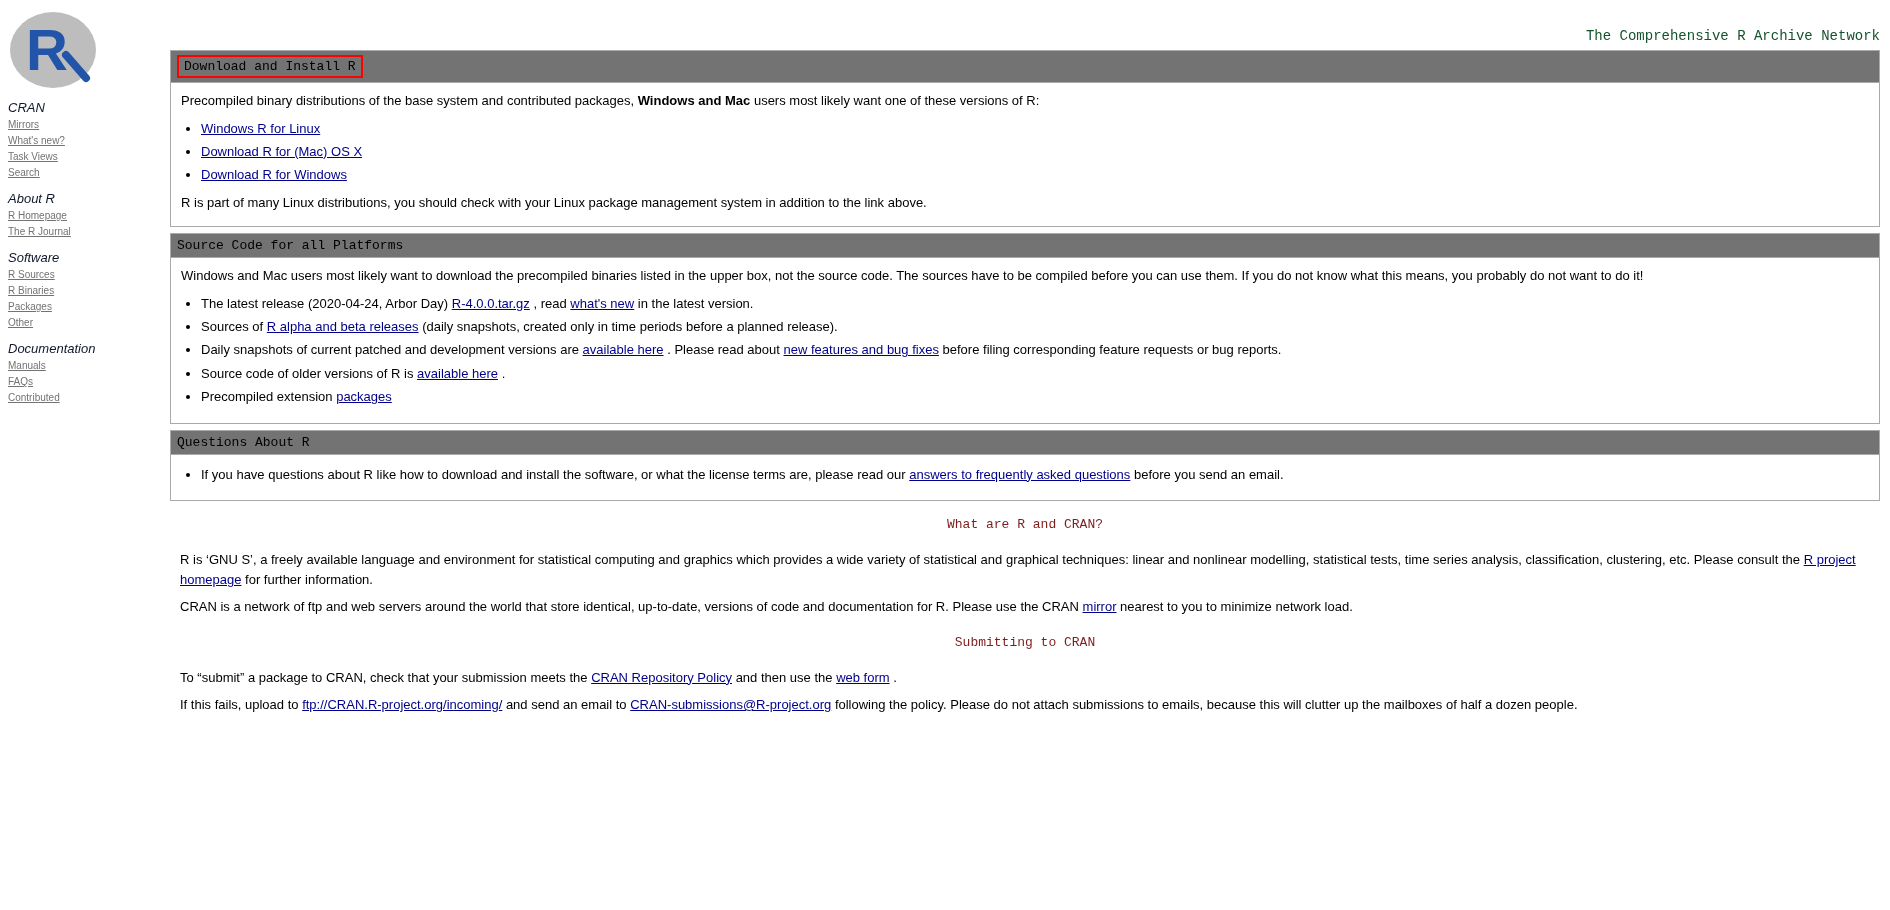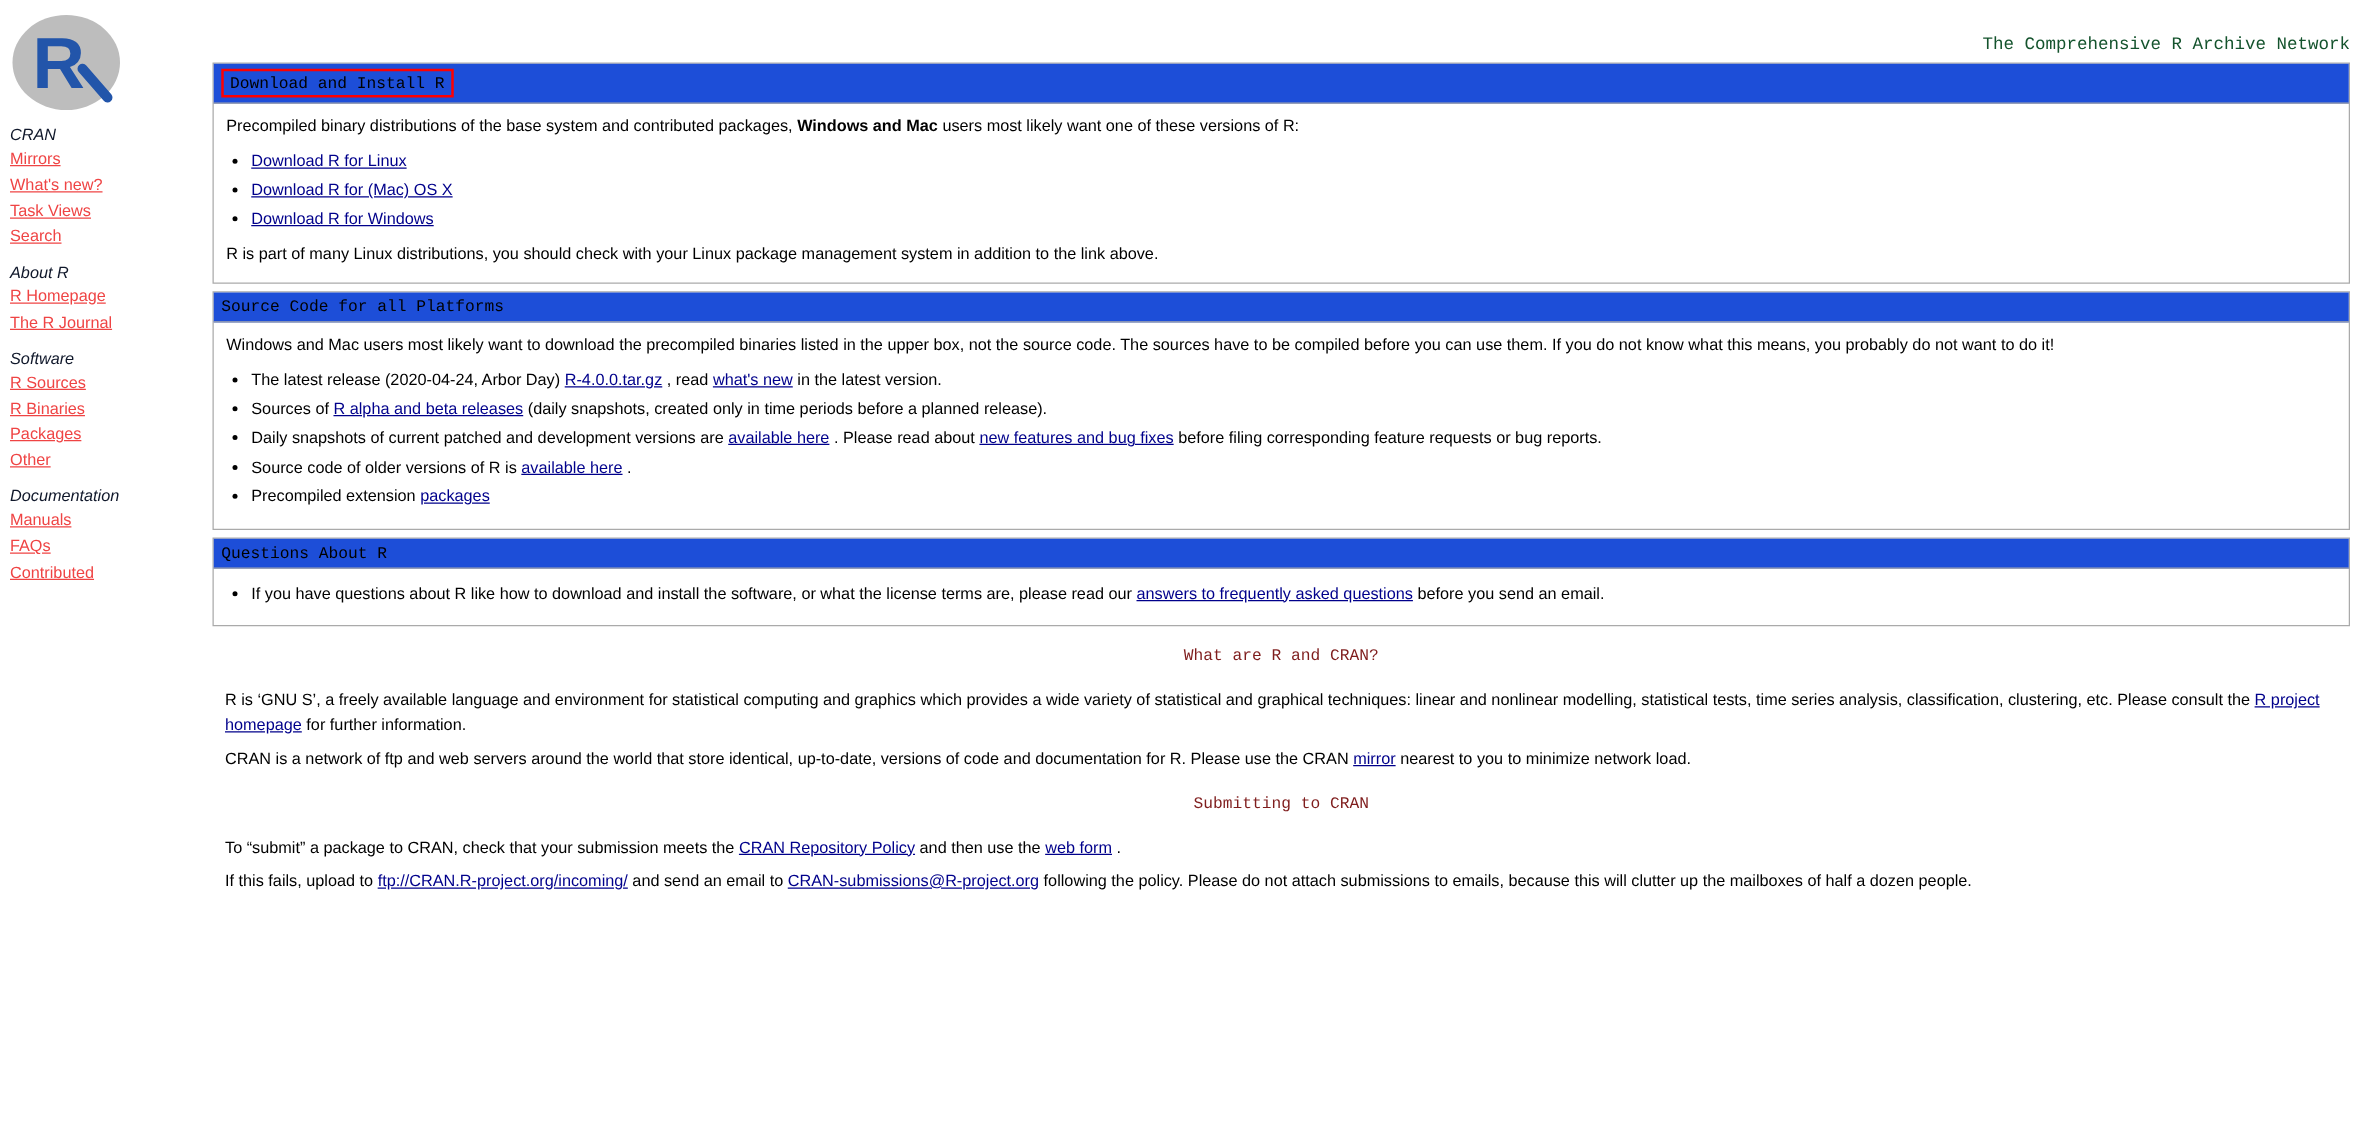--- a/index.html
+++ b/index.html
@@ -27,23 +27,23 @@
       font-weight: normal;
       font-style: italic;
       font-size: 13px;
       margin-top: 10px;
       margin-bottom: 2px;
       color: #0f172a;
     }
 
     .sidebar-link {
       display: block;
-      color: #ef4444;
+      color: #737373;
       text-decoration: underline;
-      font-size: 13px;
+      font-size: 10px;
       line-height: 1.6;
       cursor: pointer;
     }
 
     #main {
       flex: 1;
       padding: 0 10px 20px 10px;
     }
 
     .page-header {
@@ -59,21 +59,21 @@
 
     .main-box {
       border: 1px solid #aaa;
       margin-bottom: 6px;
     }
 
     .box-title {
       font-family: 'Courier New', monospace;
       font-size: 13px;
       padding: 4px 6px;
-      background: #1d4ed8;
+      background: #737373;
       border-bottom: 1px solid #aaa;
     }
 
     .box-content {
       padding: 8px 10px;
     }
 
     .box-content p {
       margin-bottom: 6px;
       line-height: 1.5;
@@ -166,21 +166,21 @@
       <div class="box-title">
         <span style="border: 2px solid red; display: inline-block; padding: 2px 5px; font-family: 'Courier New', monospace; font-size: 13px;">Download and Install R</span>
       </div>
       <div class="box-content">
         <p>
           <span>Precompiled binary distributions of the base system and contributed packages,</span>
           <strong>Windows and Mac</strong>
           <span>users most likely want one of these versions of R:</span>
         </p>
         <ul>
-          <li><a href="#">Download R for Linux</a></li>
+          <li><a href="#">Windows R for Linux</a></li>
           <li><a href="#">Download R for (Mac) OS X</a></li>
           <li><a href="#">Download R for Windows</a></li>
         </ul>
         <p class="note-line">R is part of many Linux distributions, you should check with your Linux package management system in addition to the link above.</p>
       </div>
     </div>
 
     <div class="main-box">
       <div class="box-title">Source Code for all Platforms</div>
       <div class="box-content">

